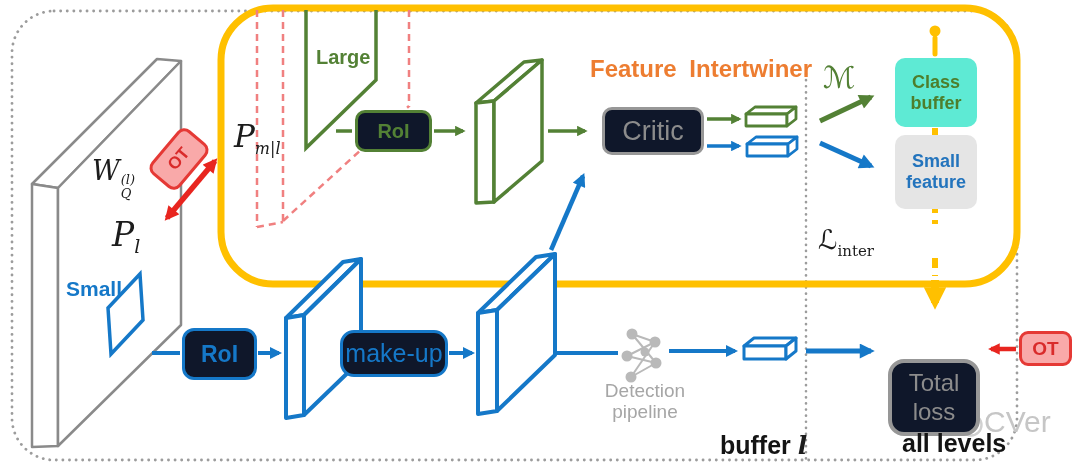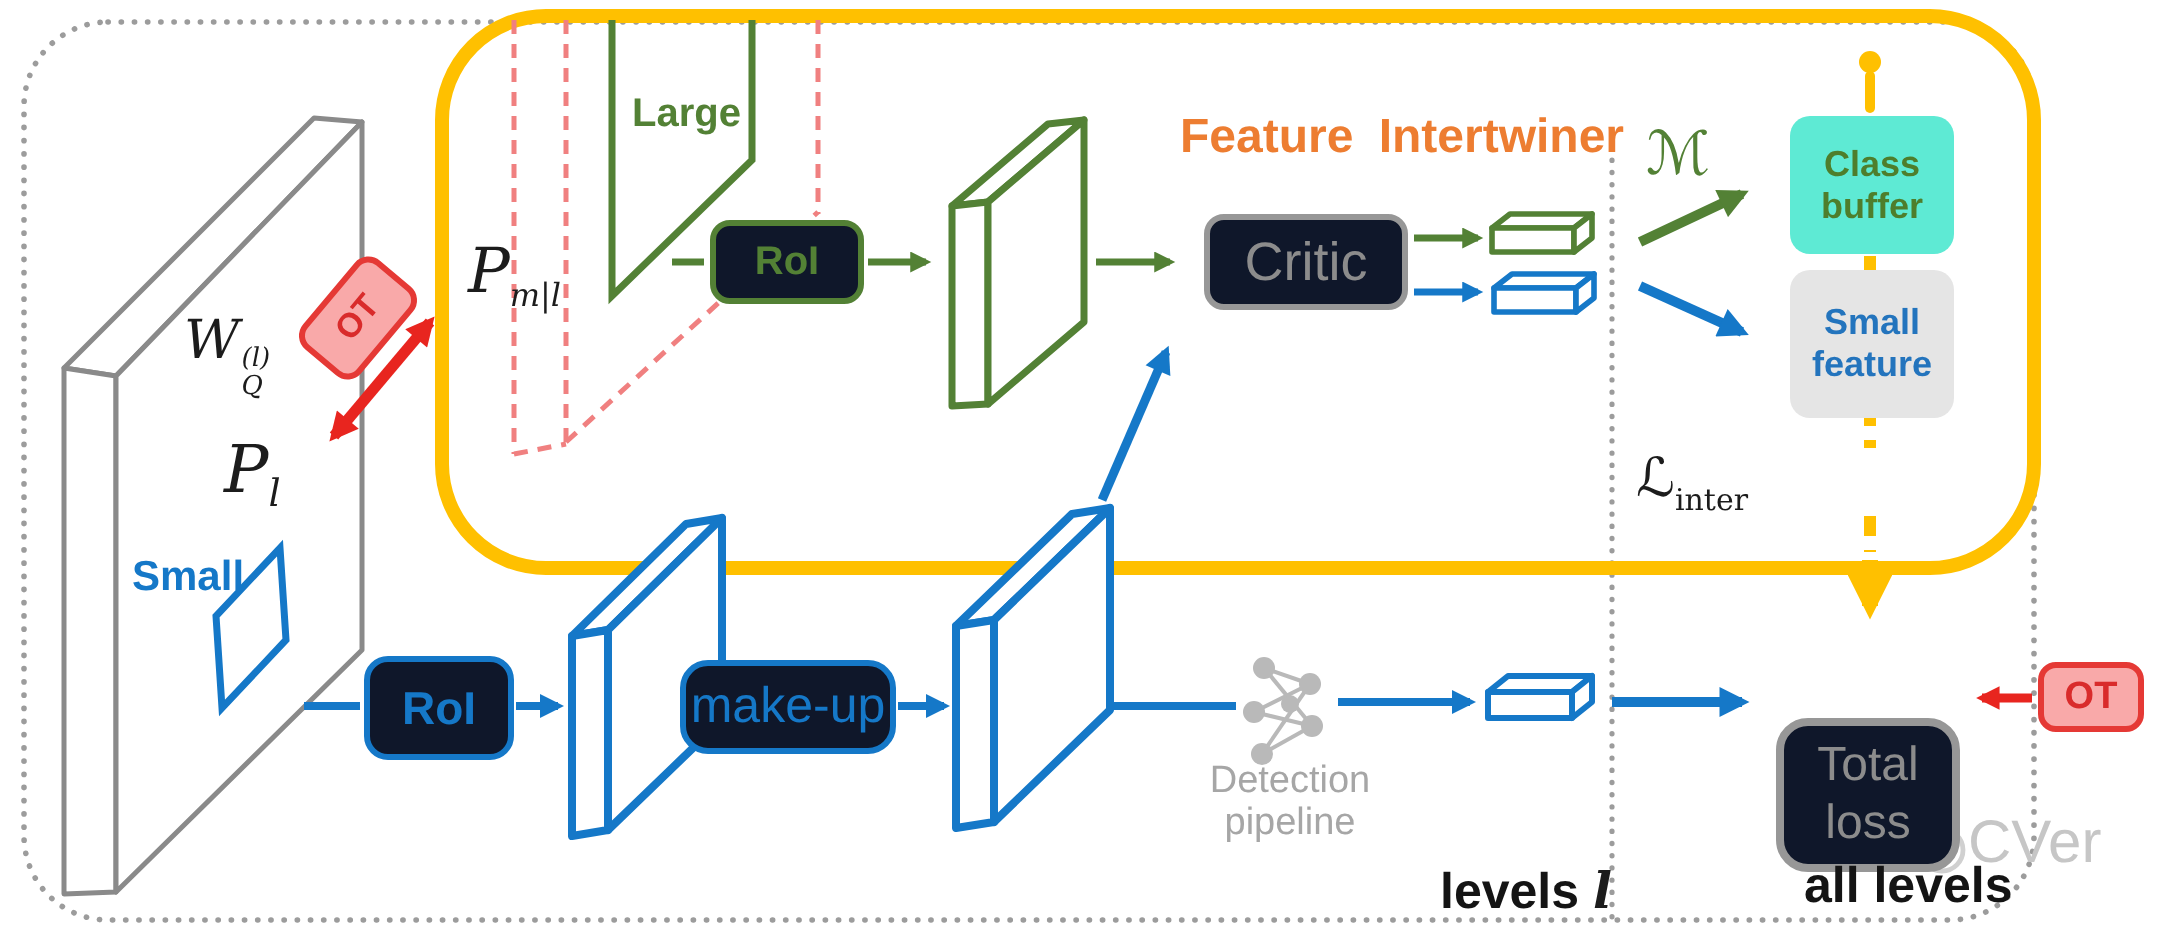--- a/index.html
+++ b/index.html
@@ -208,19 +208,19 @@
 
 <div class="box" style="left:182px;top:328px;width:75px;height:52px;border:3px solid #1578C8;border-radius:12px;">
   <span class="blueword" style="font-size:23px;font-weight:600;">RoI</span>
 </div>
 <div class="box" style="left:340px;top:330px;width:108px;height:47px;border:3.5px solid #1578C8;border-radius:14px;">
   <span class="blueword" style="font-size:25px;font-weight:500;">make-up</span>
 </div>
 <div class="lbl grayword" style="left:591px;top:380px;width:108px;font-size:19px;line-height:1.12;text-align:center;white-space:normal;">Detection pipeline</div>
 
 <div class="lbl" style="left:720px;top:431px;font-size:25px;font-weight:600;color:#141414;">
-  <span>levels</span>
+  <span>buffer</span>
   <span class="mathlabel" style="font-size:25px;font-weight:600;">l</span>
 </div>
 <div class="lbl" style="left:902px;top:429px;font-size:25px;font-weight:600;color:#141414;">all levels</div>
 <div class="lbl" style="left:984px;top:405px;font-size:30px;color:#C6C6C6;font-weight:500;">CVer</div>
 
 </div>
 
 </body></html>

